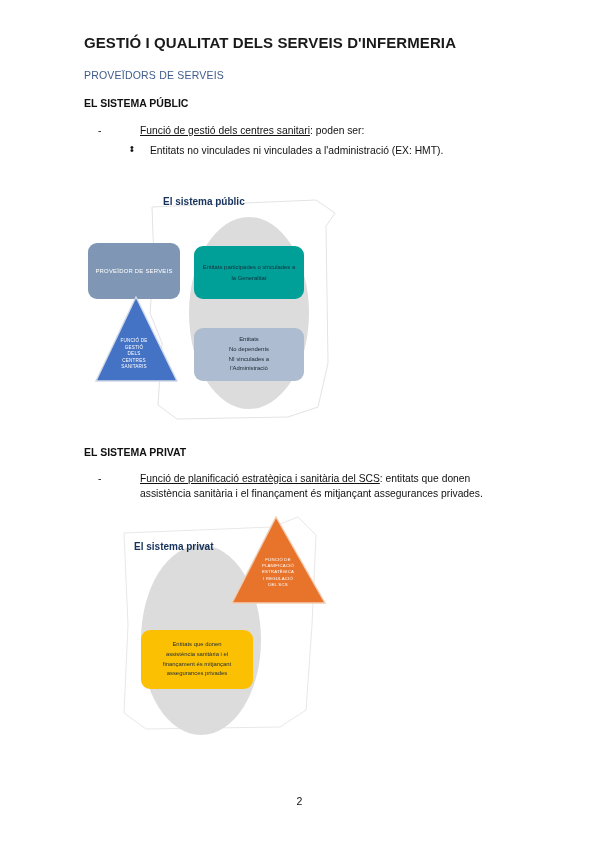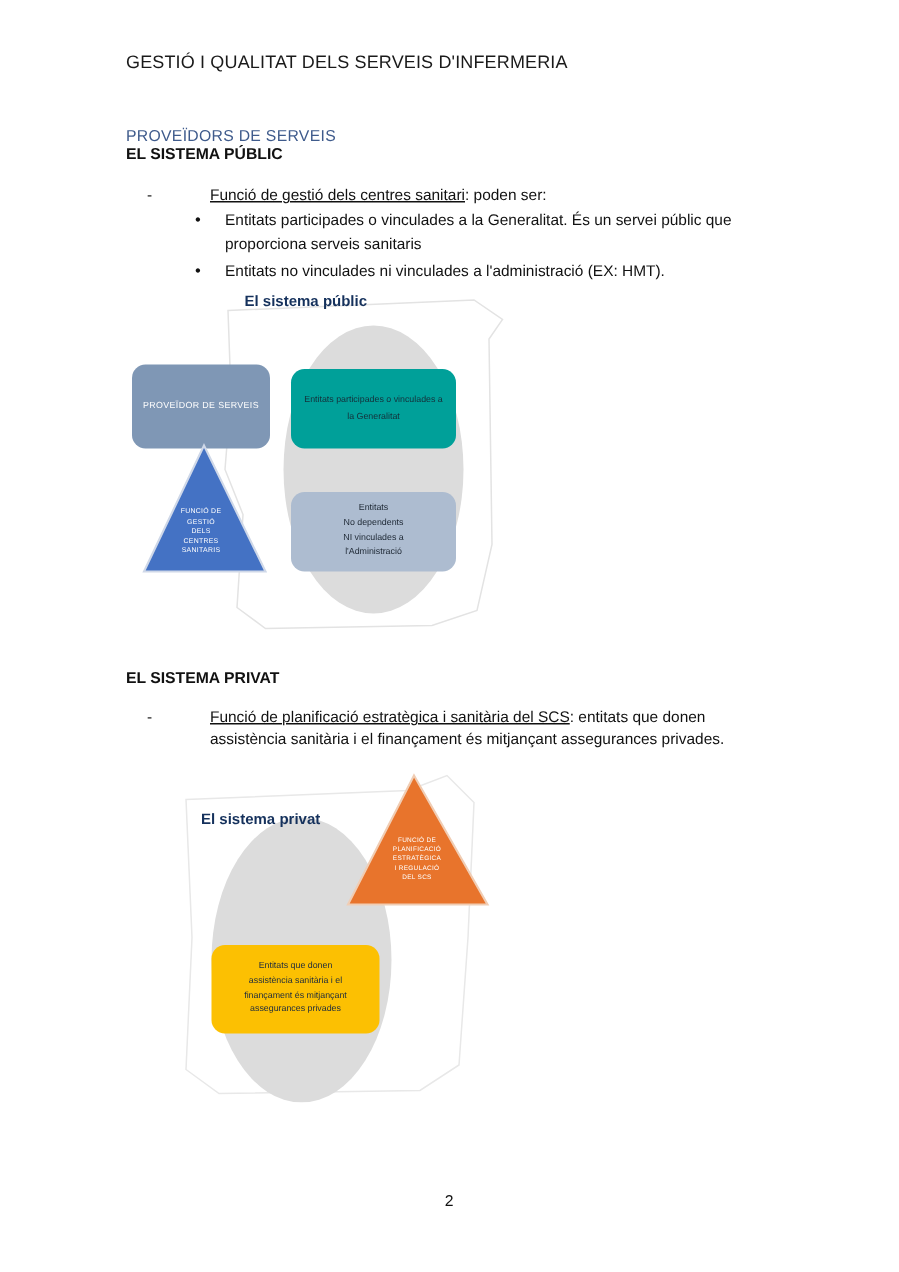--- a/index.html
+++ b/index.html
@@ -17,35 +17,34 @@
     height: 848px;
     background: #ffffff;
     overflow: hidden;
   }
 
   
   .doc-title {
     position: absolute;
     left: 84px;
     top: 34px;
-    font-size: 12px;
-    font-weight: normal;
+    font-size: 15px;
+    font-weight: bold;
     letter-spacing: 0.1px;
     color: #1a1a1a;
     white-space: nowrap;
   }
   .subtitle {
     position: absolute;
     left: 84px;
     top: 69px;
     font-size: 10.5px;
     color: #3f5b8c;
     letter-spacing: 0.2px;
     white-space: nowrap;
-    margin-top: 16px;
   }
   .section-heading {
     position: absolute;
     left: 84px;
     font-size: 10.5px;
     font-weight: bold;
     color: #111111;
     white-space: nowrap;
   }
   #heading-public { top: 97px; }
@@ -204,21 +203,20 @@
   <div class="section-heading" id="heading-public">EL SISTEMA PÚBLIC</div>
 
   <div class="dash-item" id="dash-public">
     <span class="dash">-</span>
     <span class="dash-body"><span class="u">Funció de gestió dels centres sanitari</span><span>: poden ser:</span></span>
   </div>
 
   <div class="bullet-list">
     <div class="bullet-row">
       <span class="bdot">•</span>
-      <span>Entitats participades o vinculades a la Generalitat. És un servei públic que proporciona serveis sanitaris</span>
     </div>
     <div class="bullet-row">
       <span class="bdot">•</span>
       <span><span>Entitats no vinculades ni vinculades a l'administració (</span><span class="it">EX: HMT</span><span>).</span></span>
     </div>
   </div>
 
   <div class="diagram" id="diagram-public">
     <svg id="d1-cloud" width="340" height="232" viewBox="0 0 340 232">
       <path d="M72 14 L236 7 L255 20 L246 33 L248 170 L238 214 L208 224 L97 226 L78 212 L82 150 L70 120 L74 70 Z" fill="#ffffff" stroke="#e3e3e3" stroke-width="1"></path>

